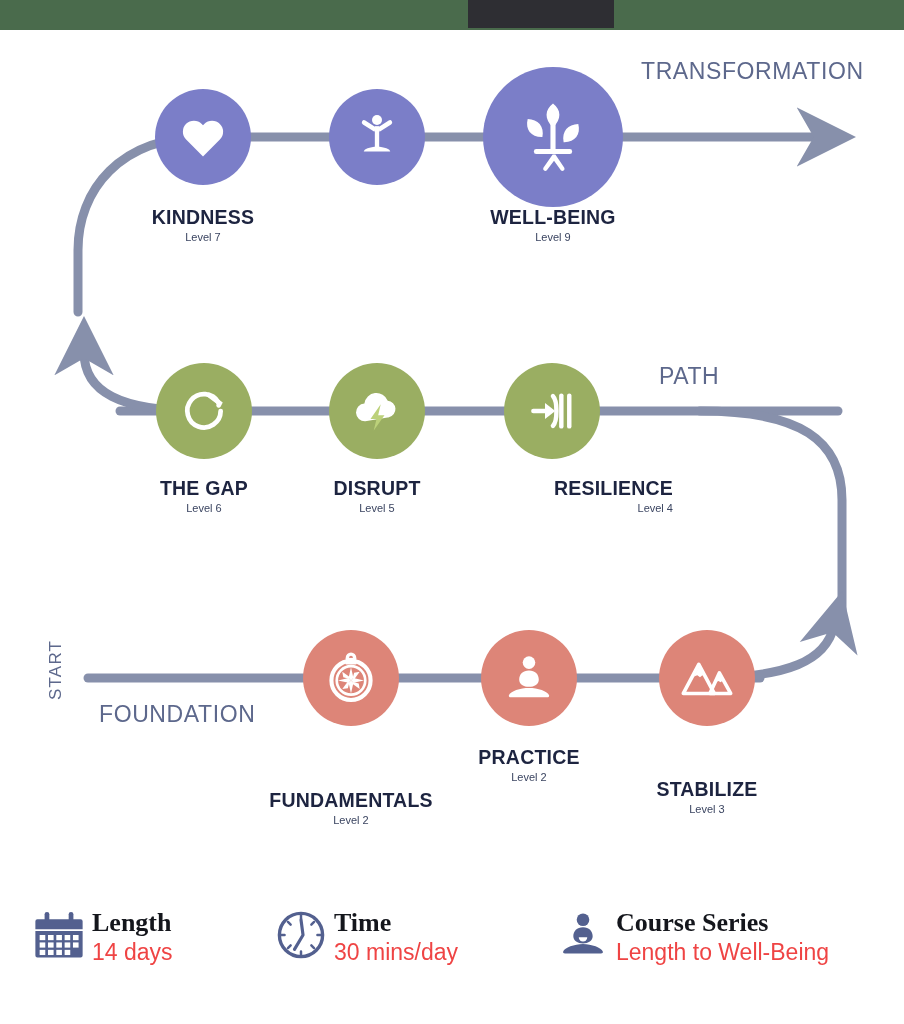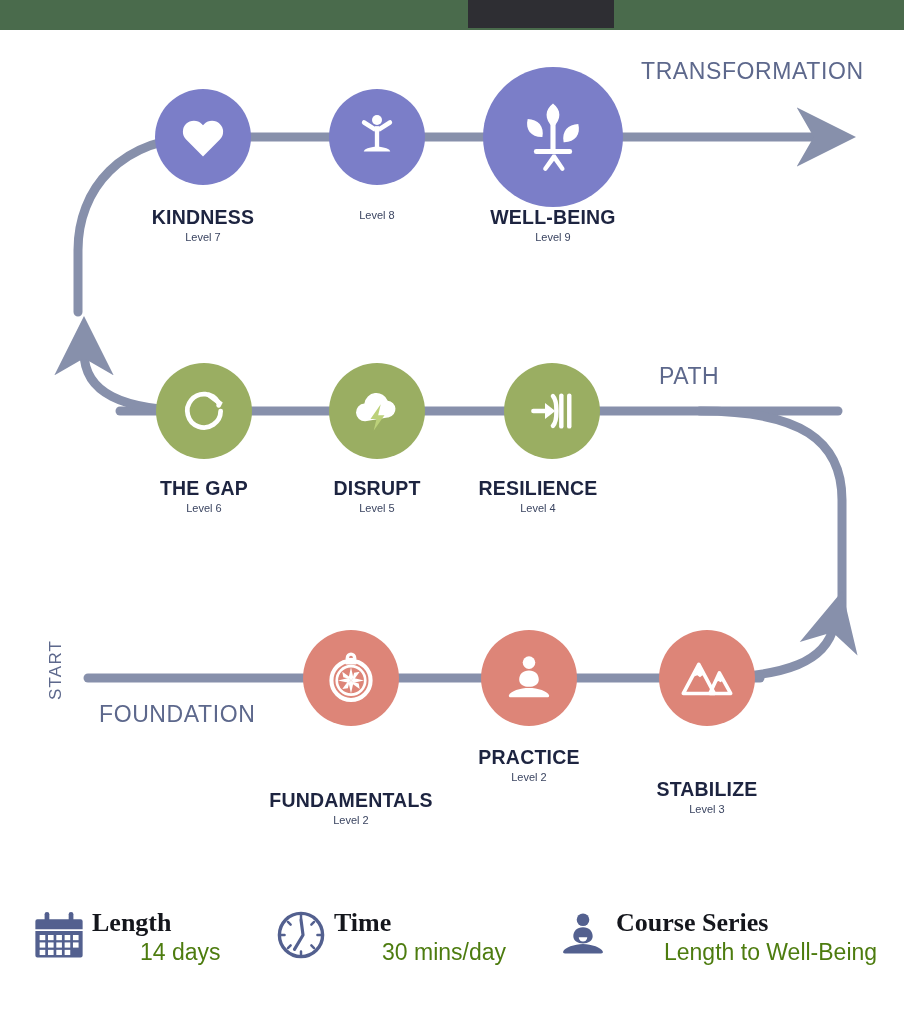--- a/index.html
+++ b/index.html
@@ -30,21 +30,21 @@
   
   .phase{position:absolute;font-size:23px;letter-spacing:.6px;color:#5d688c;font-weight:400;white-space:nowrap;}
   .startlbl{position:absolute;font-size:17px;letter-spacing:1.2px;color:#5d688c;
     transform:rotate(-90deg);transform-origin:left top;white-space:nowrap;}
 
   
   .meta{position:absolute;display:flex;align-items:center;gap:6px;}
   .meta .mi{flex:0 0 auto;}
   .meta .mt{line-height:1.15;}
   .meta .mt .h{font-family:"Liberation Serif", serif;font-weight:bold;font-size:26px;color:#14161c;white-space:nowrap;}
-  .meta .mt .v{font-size:23px;color:#4d7c0f;white-space:nowrap;margin-top:1px;margin-left:48px;}
+  .meta .mt .v{font-size:23px;color:#ef4444;white-space:nowrap;margin-top:1px;}
 </style>
 </head>
 <body>
 
 <div id="stage">
 
   <div class="topband"></div>
   <div class="headblob"></div>
 
   <svg class="links" viewBox="0 0 904 1024">
@@ -89,21 +89,20 @@
         <g fill="#fff">
           <circle cx="12" cy="4.2" r="2.3"></circle>
           <path d="M11 7h2v11h-2z"></path>
           <path d="M11.6 7.6 6.6 4.4a1.05 1.05 0 1 0-1.1 1.8l5.3 3.4zM12.4 7.6l5-3.2a1.05 1.05 0 1 1 1.1 1.8l-5.3 3.4z"></path>
           <path d="M12 16.5c-3.4 0-6.1 1.2-6.1 2.2h12.2c0-1-2.7-2.2-6.1-2.2z"></path>
         </g>
       </svg>
     </span>
   </div>
   <div class="cap" style="left:262px;top:207px;">
-    <div class="s">Level 8</div>
   </div>
 
   <div class="node" style="left:483px;top:67px;width:140px;height:140px;background:#7b7ec8;">
     <span>
       <svg width="82" height="82" viewBox="0 0 24 24">
         <g fill="#fff">
           <path d="M12 2.2c2.4 1.8 2.6 4.6 0 7-2.6-2.4-2.4-5.2 0-7z"></path>
           <path d="M4.6 6.7c3 .1 4.9 2.1 4.3 5.3-3.3.1-5.1-2.2-4.3-5.3z"></path>
           <path d="M19.4 8.2c-3 .1-4.9 2.1-4.3 5.3 3.3.1 5.1-2.2 4.3-5.3z"></path>
           <rect x="11.25" y="7.6" width="1.5" height="9.2" rx=".6"></rect>
@@ -152,21 +151,21 @@
         <g fill="none" stroke="#fff" stroke-width="1.9" stroke-linecap="round">
           <path d="M4 12h6"></path>
           <path d="M12.4 5.6c2 2 2 10.8 0 12.8"></path>
           <path d="M16 5.4v13.2"></path>
           <path d="M19.4 5.4v13.2"></path>
         </g>
         <path fill="#fff" d="M9 8.6 13.4 12 9 15.4z"></path>
       </svg>
     </span>
   </div>
-  <div class="cap" style="left:423px;top:478px;">
+  <div class="cap" style="left:443px;top:478px;text-align:right;">
     <div class="t">RESILIENCE</div>
     <div class="s">Level 4</div>
   </div>
 
   <div class="phase" style="left:659px;top:363px;">PATH</div>
 
   <div class="node" style="left:303px;top:630px;width:96px;height:96px;background:#dd8578;">
     <span>
       <svg width="58" height="58" viewBox="0 0 24 24">
         <circle cx="12" cy="13" r="8.1" fill="none" stroke="#fff" stroke-width="1.7"></circle>

